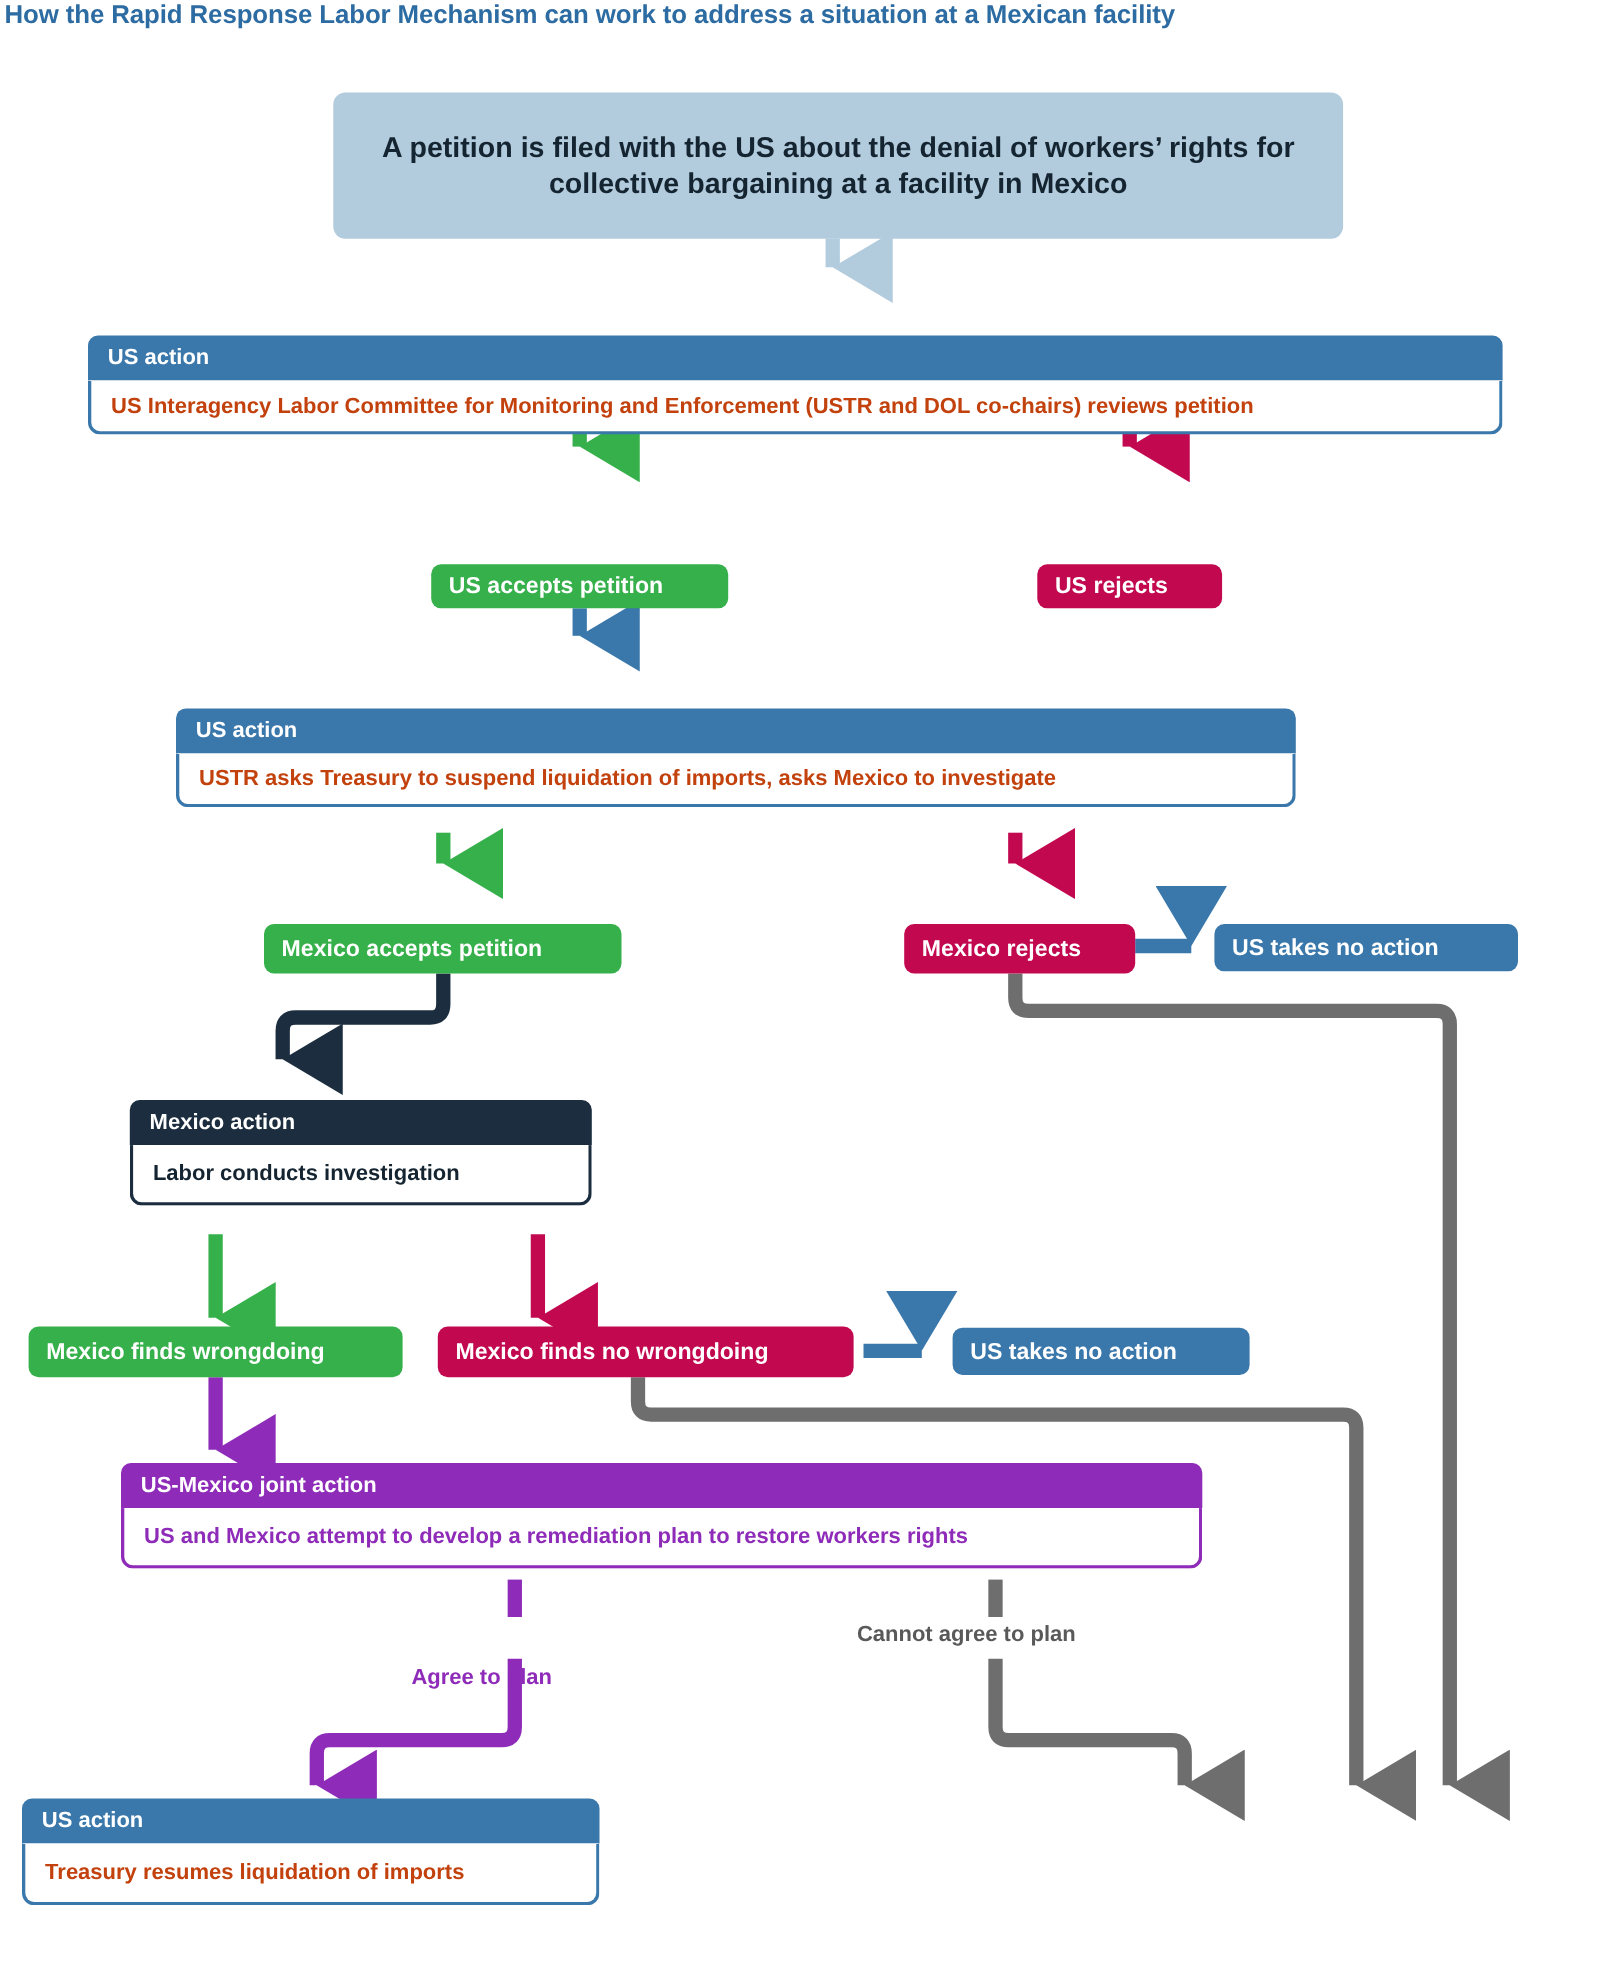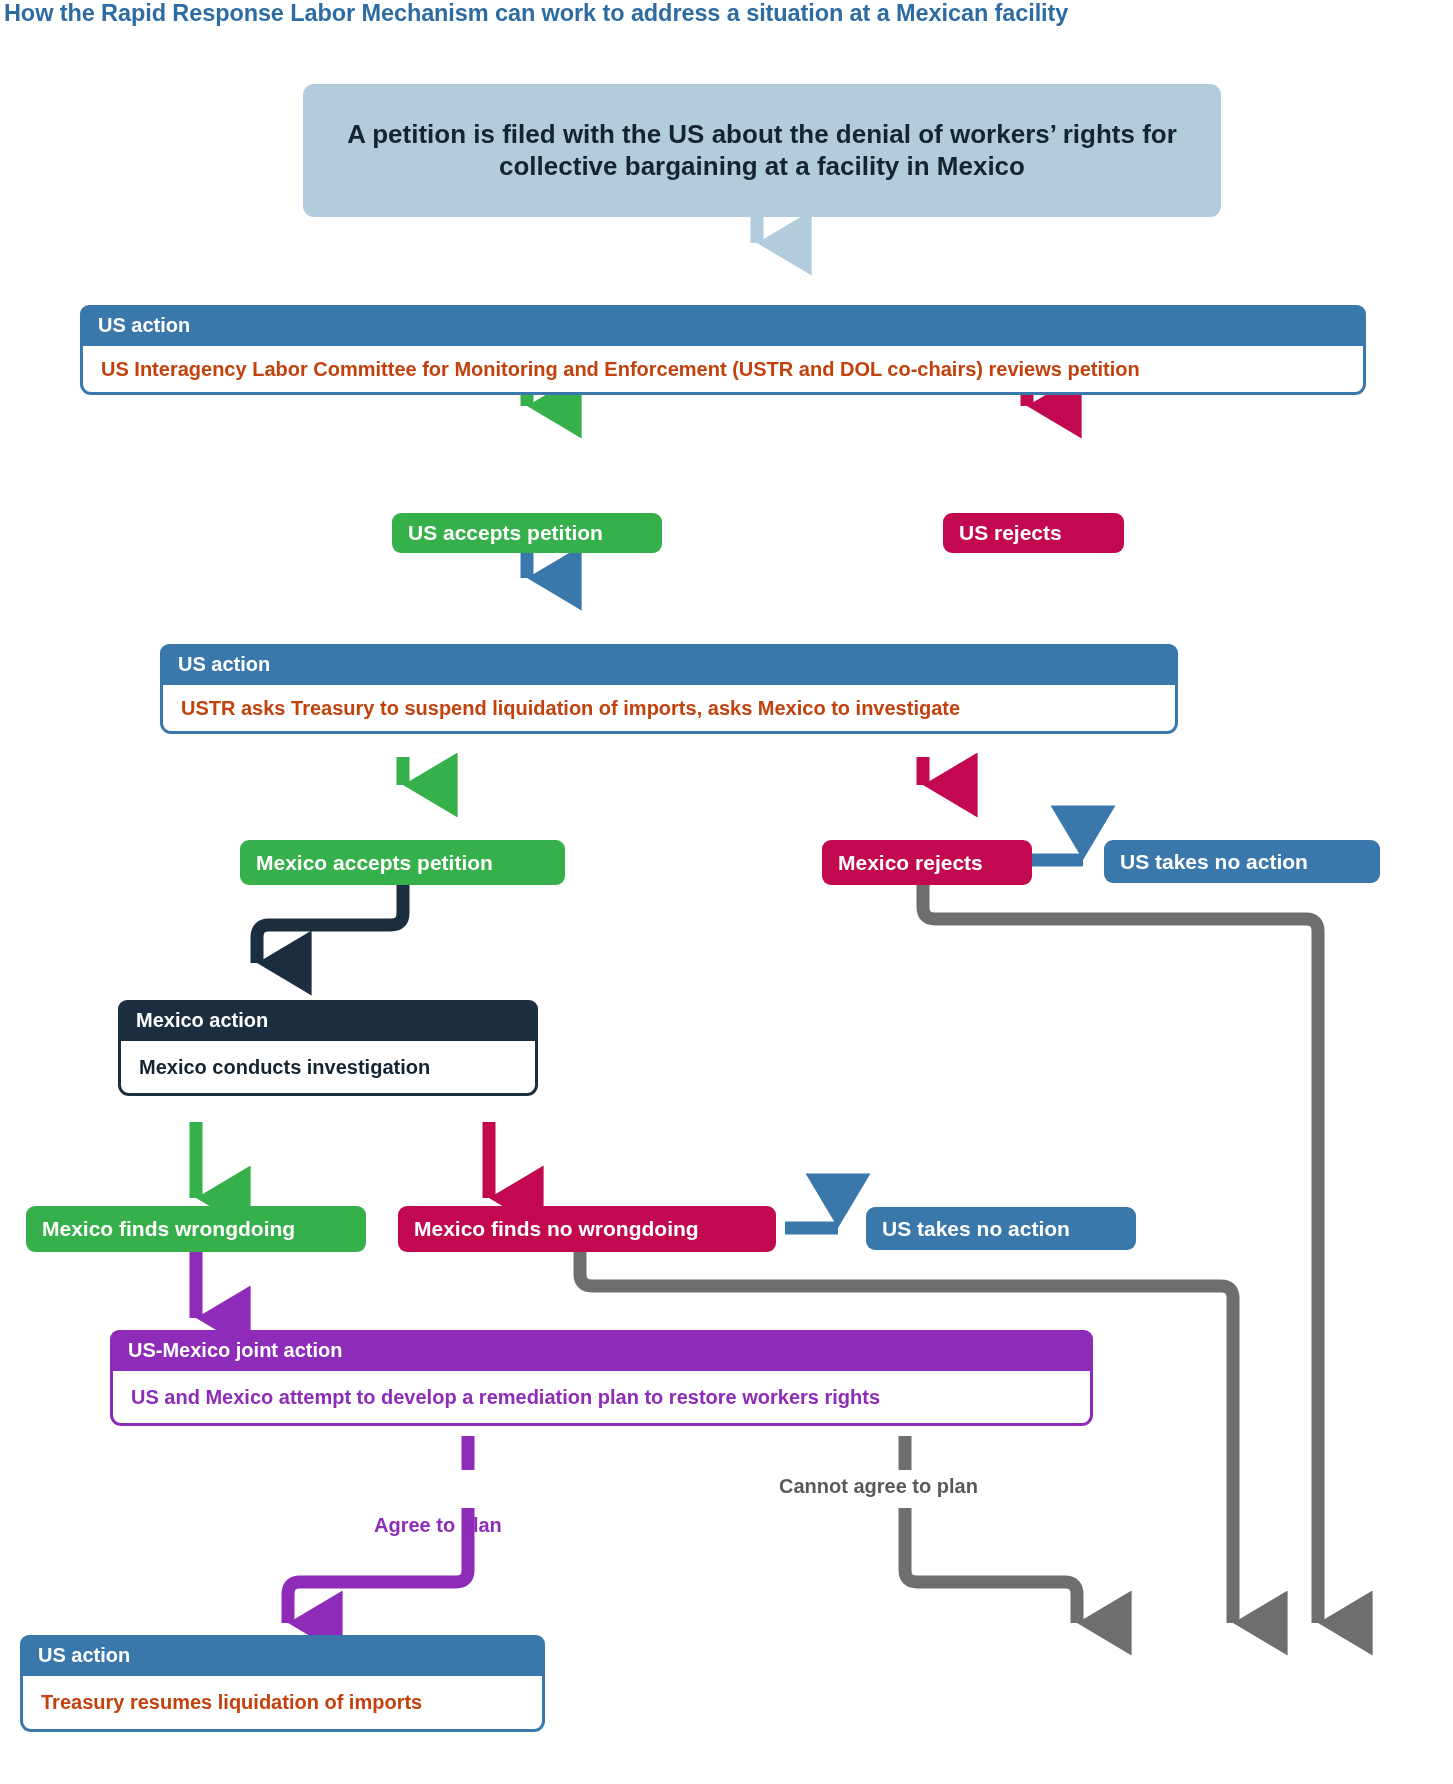--- a/index.html
+++ b/index.html
@@ -195,36 +195,36 @@
     <span>A petition is filed with the US about the denial of workers’ rights for collective bargaining at a facility in Mexico</span>
   </div>
 
   <div class="card steel" style="left:80px; top:305px; width:1286px;">
     <div class="card-head">US action</div>
     <div class="card-body" style="height:49px;">US Interagency Labor Committee for Monitoring and Enforcement (USTR and DOL co-chairs) reviews petition</div>
   </div>
 
   <div class="pill green" style="left:392px; top:513px; width:270px; height:40px;">US accepts petition</div>
 
-  <div class="pill crimson" style="left:943px; top:513px; width:181px; height:40px;">US rejects</div>
+  <div class="pill crimson" style="left:943px; top:513px; width:168px; height:40px;">US rejects</div>
 
   <div class="card steel" style="left:160px; top:644px; width:1018px;">
     <div class="card-head">US action</div>
     <div class="card-body" style="height:49px;">USTR asks Treasury to suspend liquidation of imports, asks Mexico to investigate</div>
   </div>
 
   <div class="pill green" style="left:240px; top:840px; width:325px; height:45px;">Mexico accepts petition</div>
 
   <div class="pill crimson" style="left:822px; top:840px; width:210px; height:45px;">Mexico rejects</div>
 
   <div class="pill steel" style="left:1104px; top:840px; width:276px; height:43px;">US takes no action</div>
 
   <div class="card navy" style="left:118px; top:1000px; width:420px;">
     <div class="card-head">Mexico action</div>
-    <div class="card-body" style="height:55px;">Mexico conducts investigation</div>
+    <div class="card-body" style="height:55px;">Labor conducts investigation</div>
   </div>
 
   <div class="pill crimson" style="left:398px; top:1206px; width:378px; height:46px;">Mexico finds no wrongdoing</div>
 
   <div class="pill green" style="left:26px; top:1206px; width:340px; height:46px;">Mexico finds wrongdoing</div>
 
   <div class="pill steel" style="left:866px; top:1207px; width:270px; height:43px;">US takes no action</div>
 
   <div class="card purple" style="left:110px; top:1330px; width:983px;">
     <div class="card-head">US-Mexico joint action</div>

